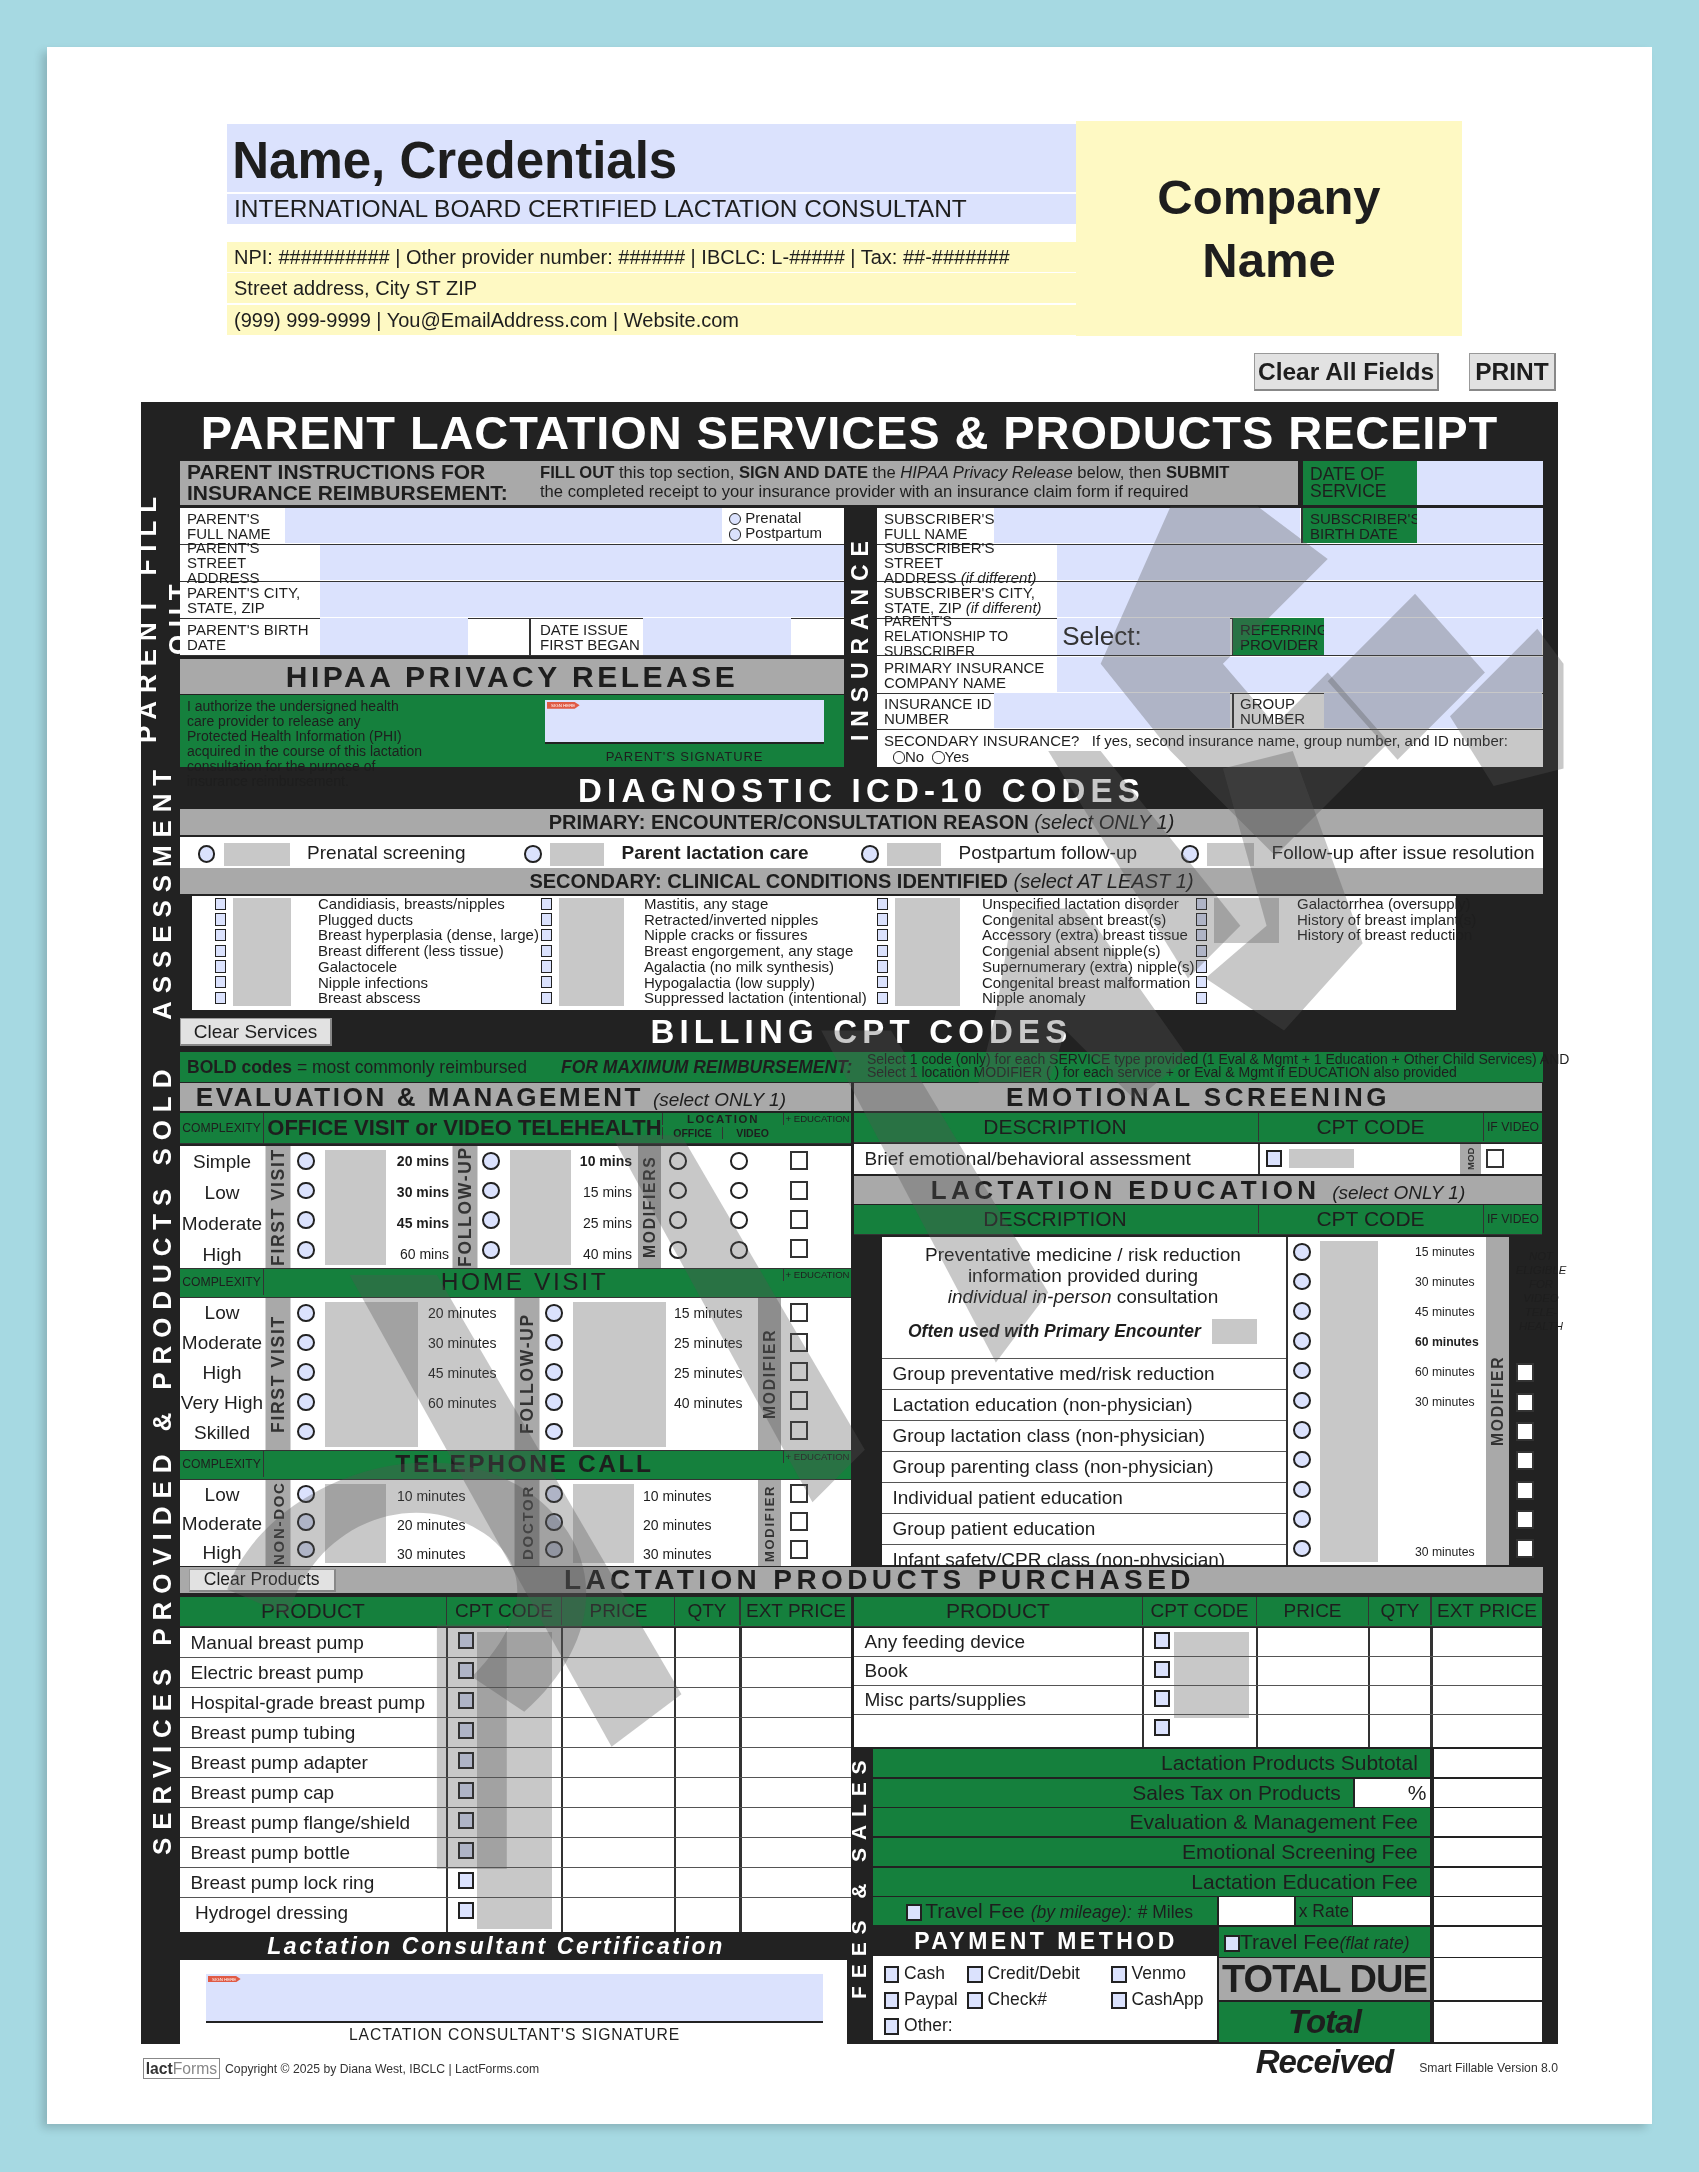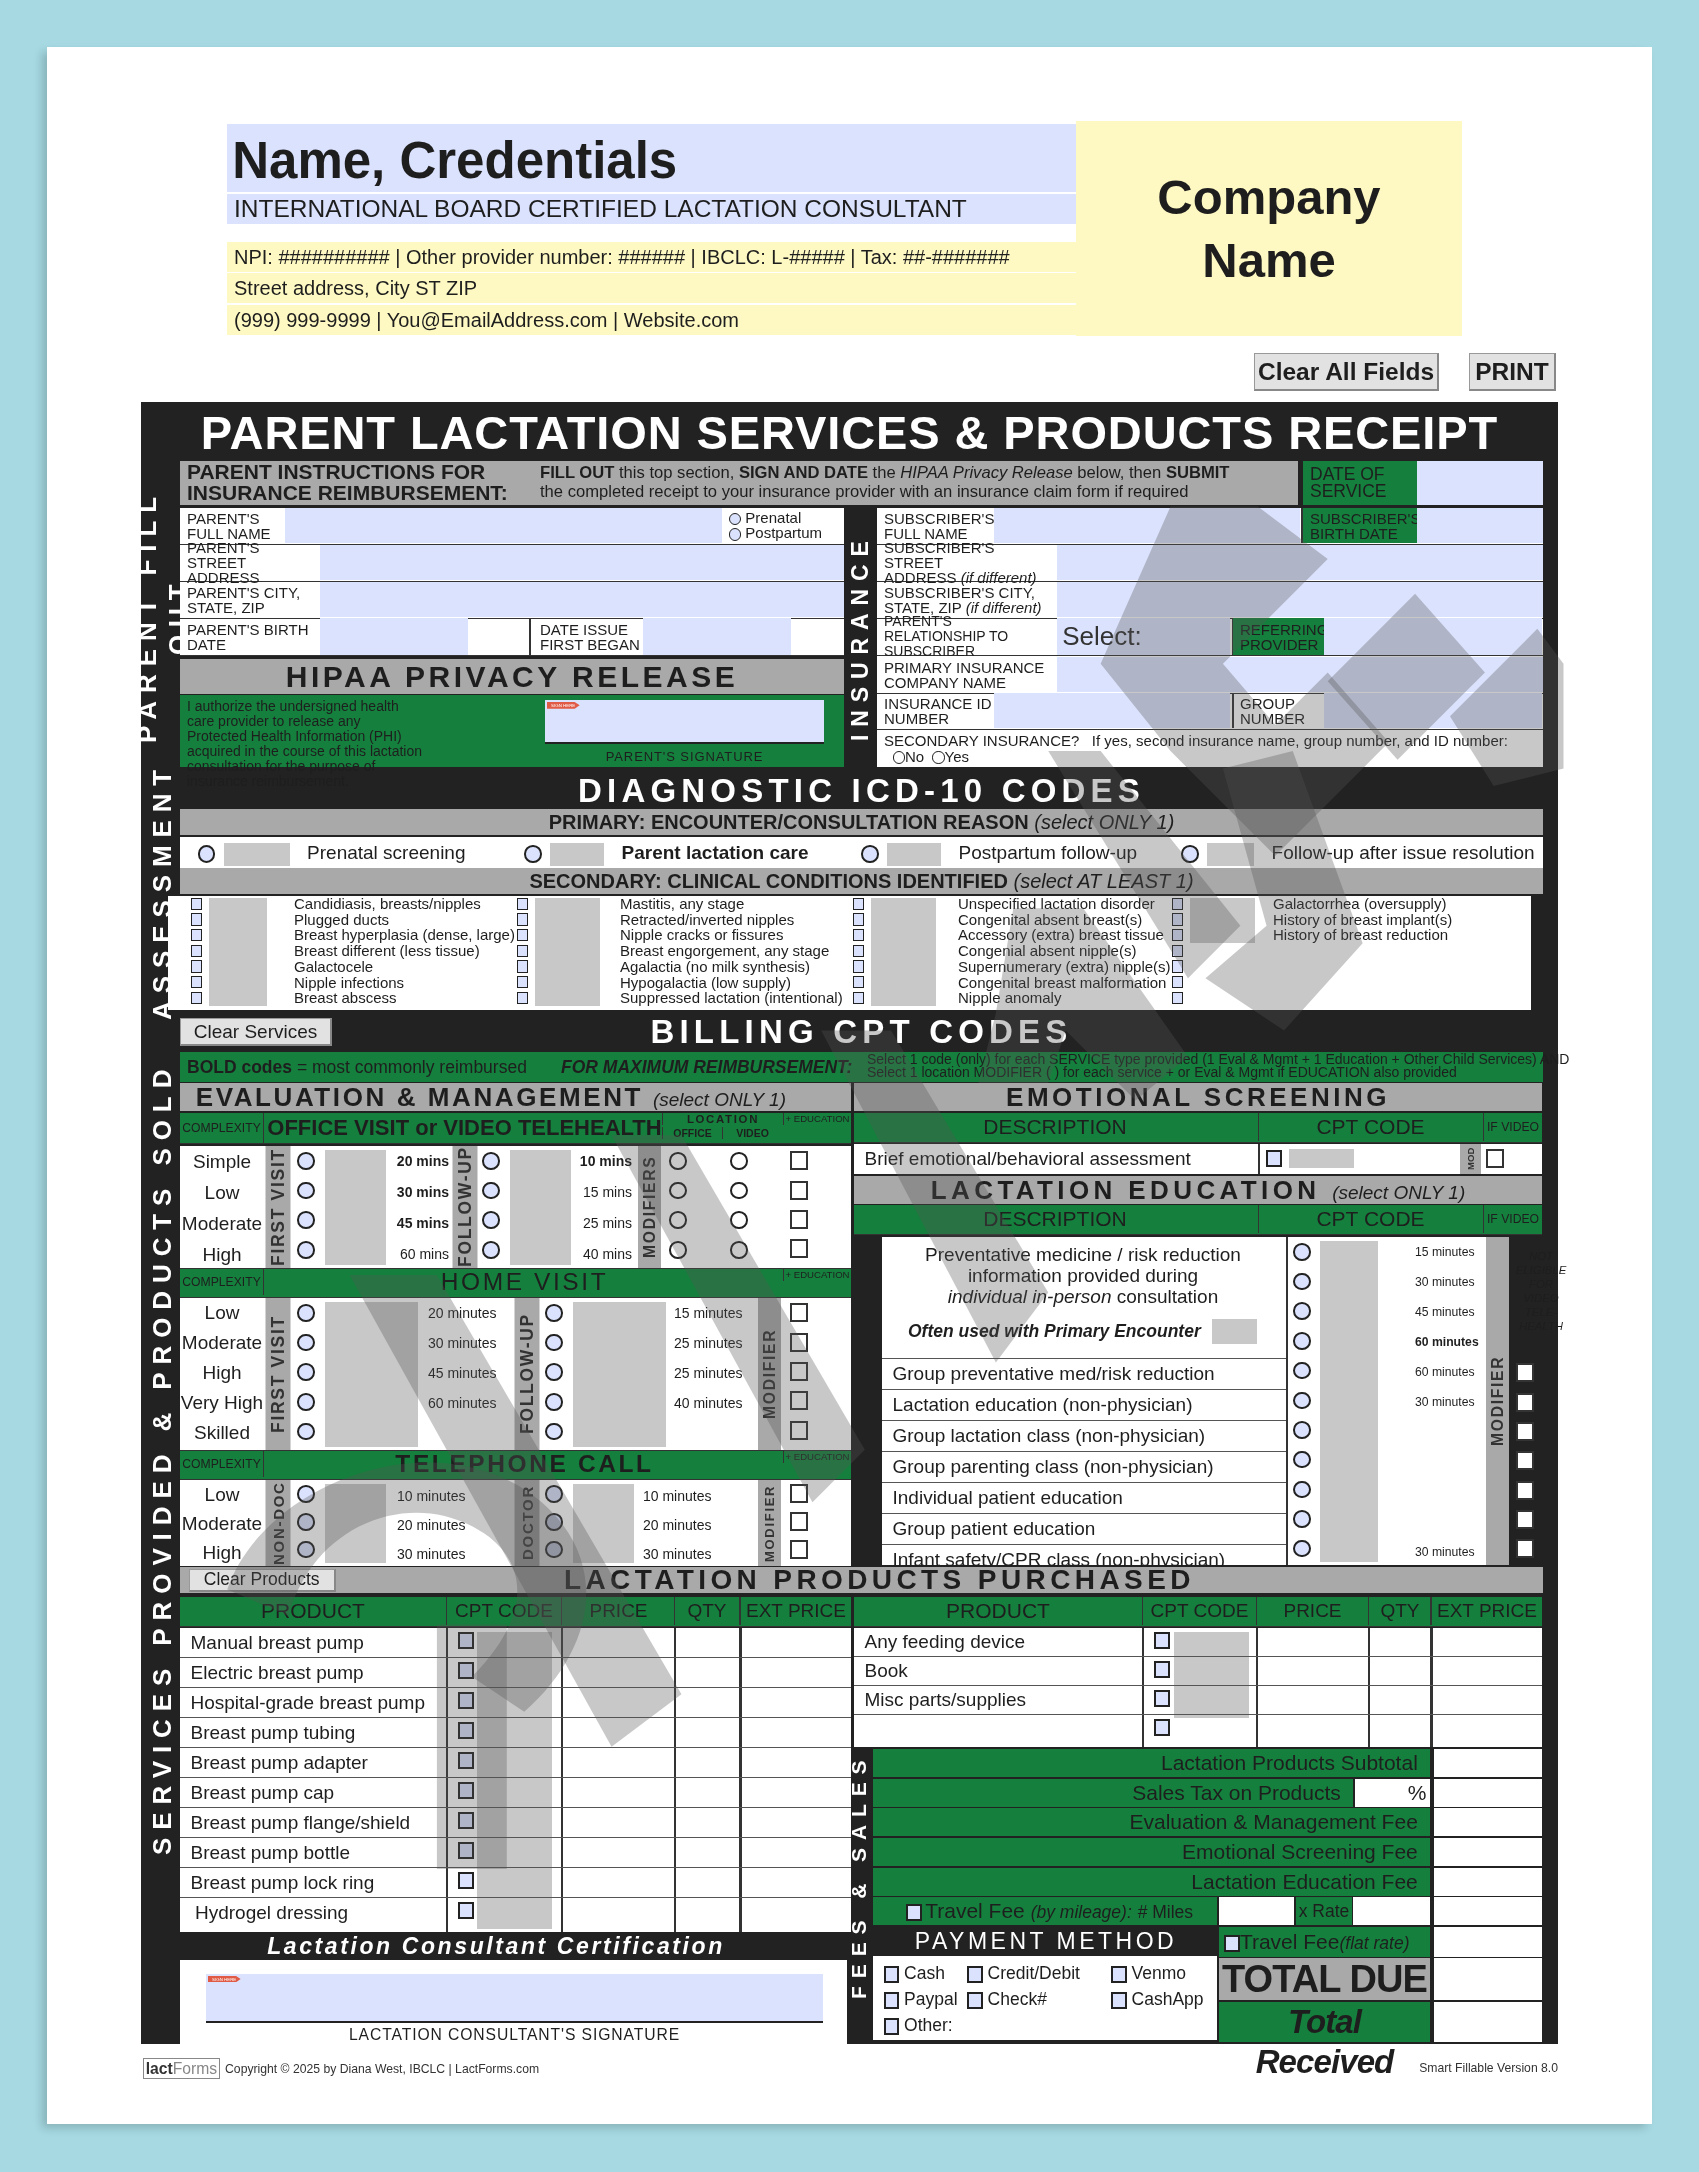--- a/index.html
+++ b/index.html
@@ -157,21 +157,21 @@
 
 <div class="abs" style="left:180px;top:772px;width:1363px;height:37px;color:#fff;font-size:33px;font-weight:bold;text-align:center;line-height:38px;letter-spacing:5.2px">DIAGNOSTIC ICD-10 CODES</div>
 <div class="abs mgray" style="left:180px;top:809px;width:1363px;height:26px;text-align:center;font-size:20px;font-weight:bold;line-height:26px"><span>PRIMARY:  ENCOUNTER/CONSULTATION REASON</span> <i style="font-weight:normal">(select ONLY 1)</i></div>
 <div class="abs white" style="left:180px;top:837px;width:1363px;height:31px">
   <div class="t" style="left:17.5px;top:5.2px;font-size:19px"><span class="radio"></span><span class="gray" style="display:inline-block;width:66px;height:23px;vertical-align:middle;margin:0 8.7px"></span><span style="margin-left:8.7px">Prenatal screening</span></div>
   <div class="t" style="left:344px;top:5.2px;font-size:19px;font-weight:bold"><span class="radio"></span><span class="gray" style="display:inline-block;width:54px;height:23px;vertical-align:middle;margin:0 8.7px"></span><span style="margin-left:8.7px">Parent lactation care</span></div>
   <div class="t" style="left:681px;top:5.2px;font-size:19px"><span class="radio"></span><span class="gray" style="display:inline-block;width:54px;height:23px;vertical-align:middle;margin:0 8.7px"></span><span style="margin-left:8.7px">Postpartum follow-up</span></div>
   <div class="t" style="left:1001px;top:5.2px;font-size:19px"><span class="radio"></span><span class="gray" style="display:inline-block;width:47px;height:23px;vertical-align:middle;margin:0 8.7px"></span><span style="margin-left:8.7px">Follow-up after issue resolution</span></div>
 </div>
 <div class="abs mgray" style="left:180px;top:868px;width:1363px;height:26px;text-align:center;font-size:20px;font-weight:bold;line-height:26px"><span>SECONDARY:  CLINICAL CONDITIONS IDENTIFIED</span> <i style="font-weight:normal">(select AT LEAST 1)</i></div>
-<div class="abs white" style="left:168px;top:896px;width:1363px;height:114px">
+<div class="abs white" style="left:192px;top:896px;width:1264px;height:114px">
   <div class="abs" style="left:23px;top:0">
     <div class="abs" style="left:0;top:1.7px;width:12.2px;display:flex;flex-direction:column;gap:3.5px">
         <span class="cb" style="width:10.5px;height:12.2px;border-width:1.7px"></span>
         <span class="cb" style="width:10.5px;height:12.2px;border-width:1.7px"></span>
         <span class="cb" style="width:10.5px;height:12.2px;border-width:1.7px"></span>
         <span class="cb" style="width:10.5px;height:12.2px;border-width:1.7px"></span>
         <span class="cb" style="width:10.5px;height:12.2px;border-width:1.7px"></span>
         <span class="cb" style="width:10.5px;height:12.2px;border-width:1.7px"></span>
         <span class="cb" style="width:10.5px;height:12.2px;border-width:1.7px"></span>
       </div>
@@ -563,21 +563,21 @@
   <div class="abs lgray" style="left:0;top:89px;width:557px;height:28px;font-size:21px;text-align:right;padding-right:12.2px;line-height:28px">Emotional Screening Fee</div>
   <div class="abs white" style="left:561px;top:89px;width:108px;height:28px"></div>
   <div class="abs lgray" style="left:0;top:119px;width:557px;height:28px;font-size:21px;text-align:right;padding-right:12.2px;line-height:28px">Lactation Education Fee</div>
   <div class="abs white" style="left:561px;top:119px;width:108px;height:28px"></div>
   <div class="abs lgray" style="left:0;top:148px;width:344px;height:28px;font-size:21px;line-height:28px;padding-left:33px"><span class="cb" style="margin-right:3.5px"></span><span>Travel Fee</span> <i style="font-size:17.5px">(by mileage):</i> <span style="font-size:17.5px"># Miles</span></div>
   <div class="abs white" style="left:346px;top:148px;width:75px;height:28px"></div>
   <div class="abs lgray" style="left:423px;top:148px;width:56px;height:28px;font-size:17.5px;line-height:28px;text-align:center">x Rate</div>
   <div class="abs white" style="left:480px;top:148px;width:77px;height:28px"></div>
   <div class="abs white" style="left:561px;top:148px;width:108px;height:28px"></div>
 </div>
-<div class="abs dark" style="left:873px;top:1927px;width:346px;height:28px;color:#fff;font-size:23px;font-weight:normal;text-align:center;line-height:28px;letter-spacing:3.5px">PAYMENT METHOD</div>
+<div class="abs dark" style="left:873px;top:1927px;width:346px;height:28px;color:#fff;font-size:23px;font-weight:bold;text-align:center;line-height:28px;letter-spacing:3.5px">PAYMENT METHOD</div>
 <div class="abs white" style="left:873px;top:1956px;width:344px;height:84px">
   <div class="t" style="left:10.5px;top:7px;font-size:17.5px"><span class="cb"></span> <span>Cash</span></div>
   <div class="t" style="left:94px;top:7px;font-size:17.5px"><span class="cb"></span> <span>Credit/Debit</span></div>
   <div class="t" style="left:238px;top:7px;font-size:17.5px"><span class="cb"></span> <span>Venmo</span></div>
   <div class="t" style="left:10.5px;top:33px;font-size:17.5px"><span class="cb"></span> <span>Paypal</span></div>
   <div class="t" style="left:94px;top:33px;font-size:17.5px"><span class="cb"></span> <span>Check#</span></div>
   <div class="t" style="left:238px;top:33px;font-size:17.5px"><span class="cb"></span> <span>CashApp</span></div>
   <div class="t" style="left:10.5px;top:59px;font-size:17.5px"><span class="cb"></span> <span>Other:</span></div>
 </div>
 <div class="abs lgray" style="left:1219px;top:1927px;width:211px;height:30px;font-size:21px;line-height:30px;padding-left:5.2px"><span class="cb"></span><span>Travel Fee</span><i style="font-size:17.5px">(flat rate)</i></div>

